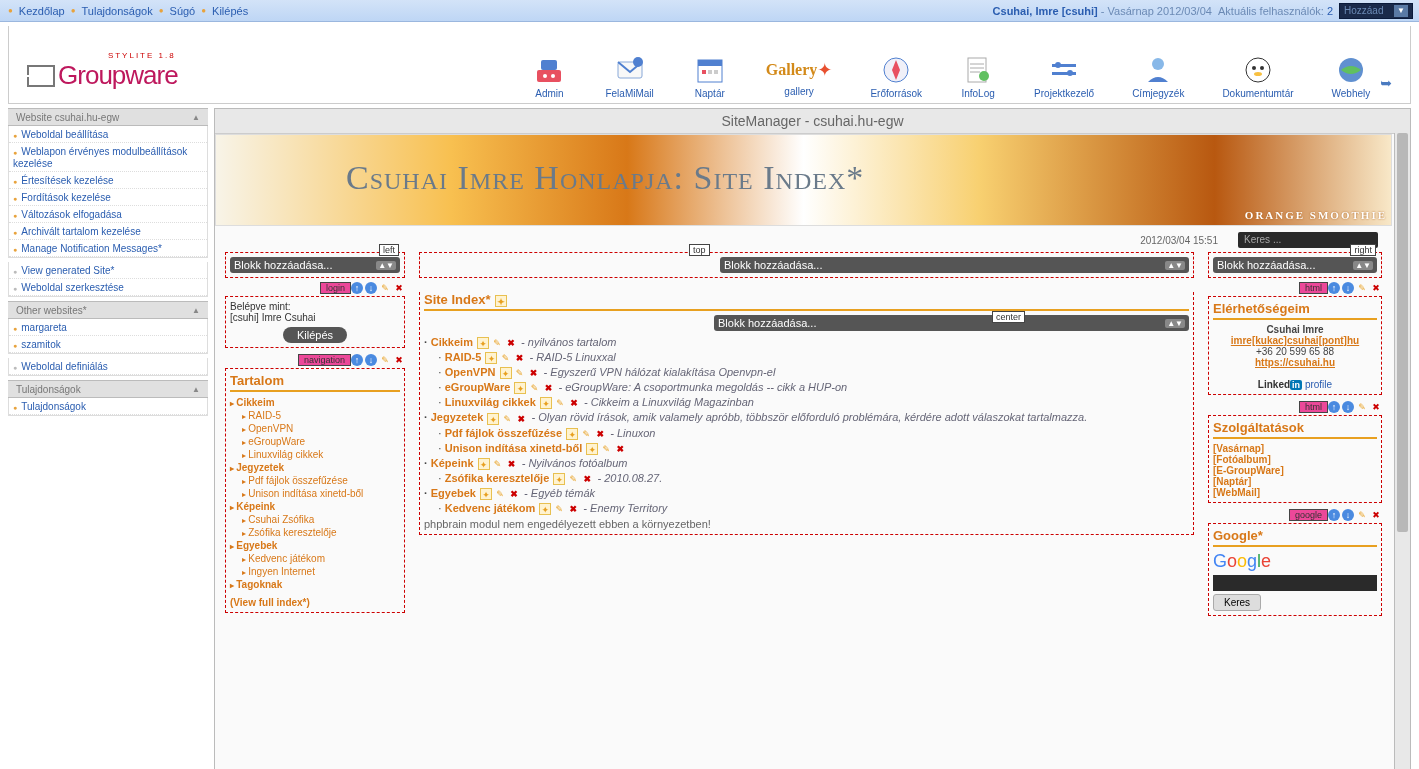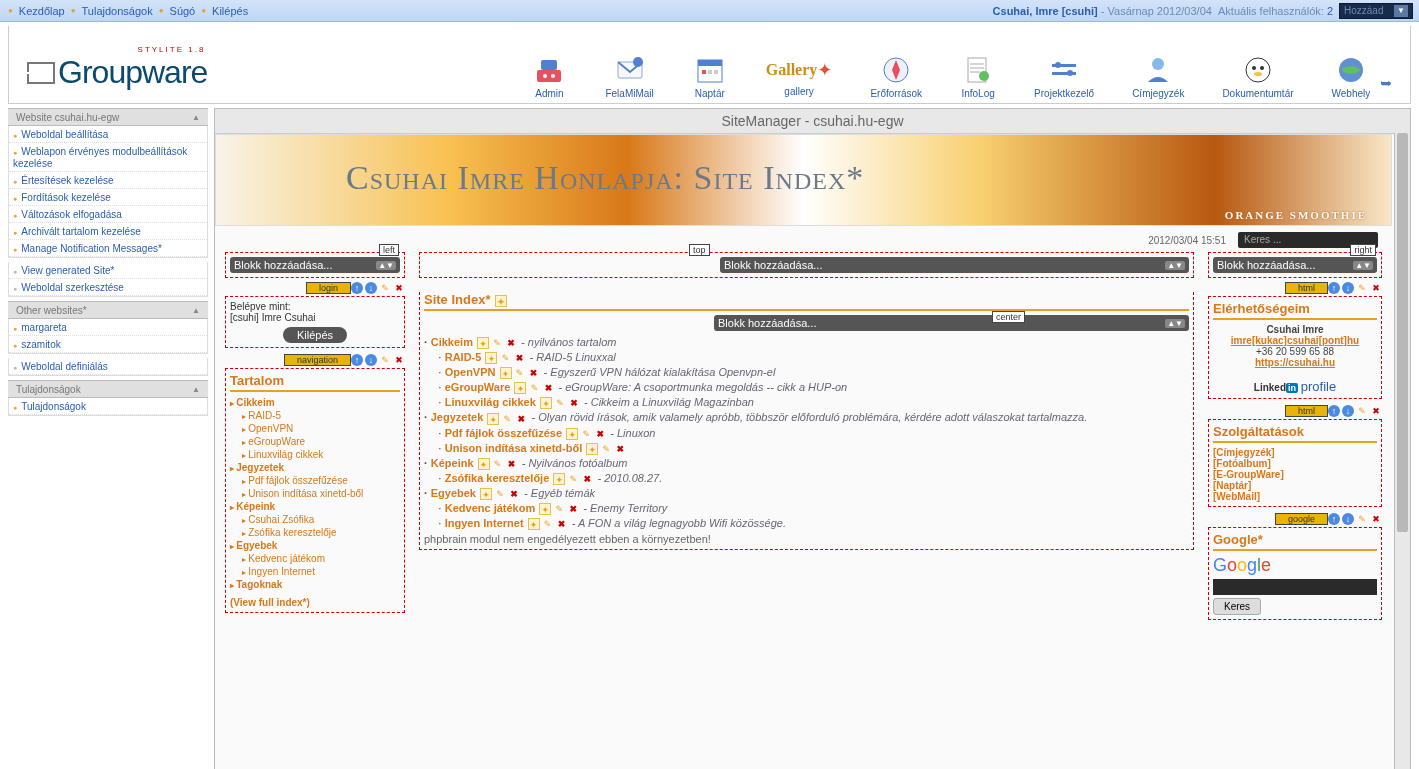--- a/index.html
+++ b/index.html
@@ -9,21 +9,21 @@
 .topbar .bullet { color:#e8a33d; font-size:8px; margin:0 2px; }
 .topbar .spacer { flex:1; }
 .topbar .userinfo { color:#2a5db0; font-weight:bold; }
 .topbar .muted { color:#6b8ab5; font-weight:normal; }
 .topbar .select-wrap { background:#1a2a4a; color:#6b8ab5; padding:1px 4px; margin-left:6px; border:1px solid #0a1a3a; width:74px; height:16px; font-size:10px; display:flex; align-items:center; justify-content:space-between; }
 .select-wrap .arr { width:14px; height:12px; background:#5a7aa5; color:#fff; text-align:center; font-size:8px; line-height:12px;}
 .appbar { height:78px; border:1px solid #ccc; border-top:none; margin:4px 8px 0 8px; display:flex; align-items:flex-end; padding:4px 18px; }
 .logo { margin-right:auto; margin-bottom:8px; }
 .logo-box { border:2px solid #777; width:28px; height:22px; display:inline-block; vertical-align:middle; position:relative; }
 .logo-box::after { content:""; position:absolute; top:8px; left:-2px; width:18px; height:2px; background:#fff; }
-.logo-text { font-size:32px; color:#0c4a6e; font-weight:300; letter-spacing:-1px; vertical-align:middle; }
+.logo-text { font-size:26px; color:#be185d; font-weight:300; letter-spacing:-1px; vertical-align:middle; }
 .logo-sub { font-size:8px; color:#c00; letter-spacing:2px; display:block; text-align:right; margin-right:2px; }
 .appicons { display:flex; gap:38px; }
 .appicon { text-align:center; color:#2a5db0; cursor:pointer; font-size:10px; }
 .appicon svg { width:36px; height:32px; display:block; margin:0 auto 2px; }
 .gallery-text { font-family:cursive; font-weight:bold; color:#d38a1a; font-size:16px; }
 .arrow-down { margin-left:10px; margin-bottom:8px; color:#4a7ac0; cursor:pointer; font-size:14px; }
 .workspace { display:flex; margin:4px 8px 0 8px; height:752px; }
 .leftpane { width:200px; margin-right:6px; }
 .sectionhead { background:#e0e0e0; border-top:1px solid #bbb; border-bottom:1px solid #bbb; height:18px; display:flex; align-items:center; justify-content:space-between; padding:0 8px; color:#777; font-size:10px; }
 .chev { color:#888; font-size:8px; }
@@ -32,34 +32,34 @@
 .sidelist li::before { content:"●"; color:#e8a33d; font-size:7px; margin-right:4px; }
 .sidelist li.grey::before { color:#bbb; }
 .sidelist a { color:#2a5db0; text-decoration:none; font-size:10px; }
 .mainpane { flex:1; border:1px solid #bbb; position:relative; background:#fafafa; overflow:hidden; }
 .mainpane .pagetitle { background:#e8e8e8; text-align:center; padding:4px; color:#666; font-size:14px; border-bottom:1px solid #ccc; }
 .scrollbar-v { position:absolute; right:0; top:24px; bottom:0; width:16px; background:#e8e8e8; border-left:1px solid #bbb; }
 .scrollbar-v .thumb { position:absolute; top:0; left:2px; right:2px; height:55%; background:#b8b8b8; border-radius:2px; }
 .sitecontent { padding:0 18px 0 0; height:628px; overflow:hidden; }
 .banner { height:92px; background:linear-gradient(90deg,#f8f4e8 0%,#f8c050 20%,#d87818 35%,#fff 50%,#f8d070 65%,#b85810 85%,#f8e8c8 100%); position:relative; margin:0 0 4px 0; border:1px solid #ddd; }
 .banner h1 { font-family:Georgia,serif; font-weight:normal; color:#6a7a8a; font-size:34px; padding-top:24px; padding-left:130px; font-variant:small-caps; letter-spacing:1px; }
-.banner .brand { position:absolute; right:24px; bottom:4px; color:#fff; font-size:11px; letter-spacing:2px; font-family:Verdana; text-shadow:0 0 2px #a85810; font-weight:bold;}
-.timestamp-row { display:flex; justify-content:flex-end; align-items:center; padding:2px 14px 4px; gap:12px; }
+.banner .brand { position:absolute; right:4px; bottom:4px; color:#fff; font-size:11px; letter-spacing:2px; font-family:Verdana; text-shadow:0 0 2px #a85810; font-weight:bold;}
+.timestamp-row { display:flex; justify-content:flex-end; align-items:center; padding:2px 14px 4px; gap:20px; }
 .timestamp { color:#666; font-size:10px; }
 .searchbox { background:#2a2a2a; color:#aaa; padding:2px 6px; width:140px; height:16px; font-size:10px; border-radius:2px; }
 .cols { display:flex; gap:14px; padding:0 10px; }
 .zone { position:relative; }
 .zone.left { width:180px; }
 .zone.center { flex:1; }
 .zone.right { width:174px; }
 .zonelabel { position:absolute; top:-8px; right:6px; background:#fff; border:1px solid #444; padding:0 3px; font-size:9px; z-index:2; }
 .dashbox { border:1px dashed #c00; padding:4px; margin-bottom:4px; }
 .dropdown { background:#555; color:#fff; border-radius:3px; padding:2px 4px; font-size:11px; display:flex; align-items:center; justify-content:space-between; }
 .dropdown .dd-arr { background:#888; padding:0 2px; font-size:8px; border-radius:2px; color:#fff; }
-.blocktag { float:right; border:1px solid #444; background:#eab308; padding:0 12px; font-size:9px; margin-left:-2px; }
+.blocktag { float:right; border:1px solid #444; background:#ec4899; padding:0 5px; font-size:9px; margin-left:-2px; }
 .blockicons { float:right; display:flex; gap:2px; align-items:center; }
 .blockicons span { display:inline-flex; align-items:center; justify-content:center; width:12px; height:12px; font-size:9px; cursor:pointer; }
 .bi-up { background:#4a8ae0; color:#fff; border-radius:50%; }
 .bi-dn { background:#4a8ae0; color:#fff; border-radius:50%; }
 .bi-ed { color:#e8a020; }
 .bi-del { color:#c00; }
 .block { margin-bottom:6px; }
 .block-head::after { content:""; display:block; clear:both; }
 .block-body { clear:both; border:1px dashed #c00; padding:4px; font-size:10px; margin-top:2px; }
 .block-title { color:#d87818; font-weight:bold; font-size:13px; border-bottom:2px solid #e8a020; padding-bottom:2px; margin-bottom:4px; }
@@ -345,21 +345,20 @@
                 <li class="lvl2"><a class="clink" href="#">OpenVPN</a> <span class="ic ic-new">✦</span><span class="ic ic-edit">✎</span><span class="ic ic-del">✖</span> <span class="cdesc">- Egyszerű VPN hálózat kialakítása Openvpn-el</span></li>
                 <li class="lvl2"><a class="clink" href="#">eGroupWare</a> <span class="ic ic-new">✦</span><span class="ic ic-edit">✎</span><span class="ic ic-del">✖</span> <span class="cdesc">- eGroupWare: A csoportmunka megoldás -- cikk a HUP-on</span></li>
                 <li class="lvl2"><a class="clink" href="#">Linuxvilág cikkek</a> <span class="ic ic-new">✦</span><span class="ic ic-edit">✎</span><span class="ic ic-del">✖</span> <span class="cdesc">- Cikkeim a Linuxvilág Magazinban</span></li>
                 <li class="lvl1"><a class="clink" href="#">Jegyzetek</a> <span class="ic ic-new">✦</span><span class="ic ic-edit">✎</span><span class="ic ic-del">✖</span> <span class="cdesc">- Olyan rövid írások, amik valamely apróbb, többször előforduló problémára, kérdére adott válaszokat tartalmazza.</span></li>
                 <li class="lvl2"><a class="clink" href="#">Pdf fájlok összefűzése</a> <span class="ic ic-new">✦</span><span class="ic ic-edit">✎</span><span class="ic ic-del">✖</span> <span class="cdesc">- Linuxon</span></li>
                 <li class="lvl2"><a class="clink" href="#">Unison indítása xinetd-ből</a> <span class="ic ic-new">✦</span><span class="ic ic-edit">✎</span><span class="ic ic-del">✖</span></li>
                 <li class="lvl1"><a class="clink" href="#">Képeink</a> <span class="ic ic-new">✦</span><span class="ic ic-edit">✎</span><span class="ic ic-del">✖</span> <span class="cdesc">- Nyilvános fotóalbum</span></li>
                 <li class="lvl2"><a class="clink" href="#">Zsófika keresztelője</a> <span class="ic ic-new">✦</span><span class="ic ic-edit">✎</span><span class="ic ic-del">✖</span> <span class="cdesc">- 2010.08.27.</span></li>
                 <li class="lvl1"><a class="clink" href="#">Egyebek</a> <span class="ic ic-new">✦</span><span class="ic ic-edit">✎</span><span class="ic ic-del">✖</span> <span class="cdesc">- Egyéb témák</span></li>
                 <li class="lvl2"><a class="clink" href="#">Kedvenc játékom</a> <span class="ic ic-new">✦</span><span class="ic ic-edit">✎</span><span class="ic ic-del">✖</span> <span class="cdesc">- Enemy Territory</span></li>
-                <li class="lvl2"><a class="clink" href="#">Ingyen Internet</a> <span class="ic ic-new">✦</span><span class="ic ic-edit">✎</span><span class="ic ic-del">✖</span> <span class="cdesc">- A FON a világ legnagyobb Wifi közössége.</span></li>
               </ul>
             <div style="color:#666;font-size:11px;margin-top:2px">phpbrain modul nem engedélyezett ebben a környezetben!</div>
           </div>
         </div>
 
         <div class="zone right">
           <span class="zonelabel">right</span>
           <div class="dashbox">
             <div class="dropdown">
                 <span>Blokk hozzáadása...</span>
@@ -376,38 +375,38 @@
                 </span>
               <span class="blocktag">html</span>
             </div>
             <div class="block-body">
               <div class="block-title">Elérhetőségeim</div>
               <div class="right-contact">
                 <div class="nm">Csuhai Imre</div>
                 <a href="#">imre[kukac]csuhai[pont]hu</a><br>
                 <span>+36 20 599 65 88</span><br>
                 <a href="#">https://csuhai.hu</a><br><br>
-                <span style="color:#333;font-weight:bold">Linked</span><span class="linkedin">in</span> <span style="color:#2a5db0;font-size:13px">profile</span>
+                <span style="color:#333;font-weight:bold">Linked</span><span class="linkedin">in</span> <span style="color:#2a5db0;font-size:10px">profile</span>
               </div>
             </div>
           </div>
           <div class="block">
             <div class="block-head">
               <span class="blockicons">
                   <span class="bi-up">↑</span>
                   <span class="bi-dn">↓</span>
                   <span class="bi-ed">✎</span>
                   <span class="bi-del">✖</span>
                 </span>
               <span class="blocktag">html</span>
             </div>
             <div class="block-body">
               <div class="block-title">Szolgáltatások</div>
               <div class="svclist" id="svclist">
-                  <a href="#">[Címjegyzék]</a>
+                  <a href="#">[Vasárnap]</a>
                   <a href="#">[Fotóalbum]</a>
                   <a href="#">[E-GroupWare]</a>
                   <a href="#">[Naptár]</a>
                   <a href="#">[WebMail]</a>
                 </div>
             </div>
           </div>
           <div class="block">
             <div class="block-head">
               <span class="blockicons">

